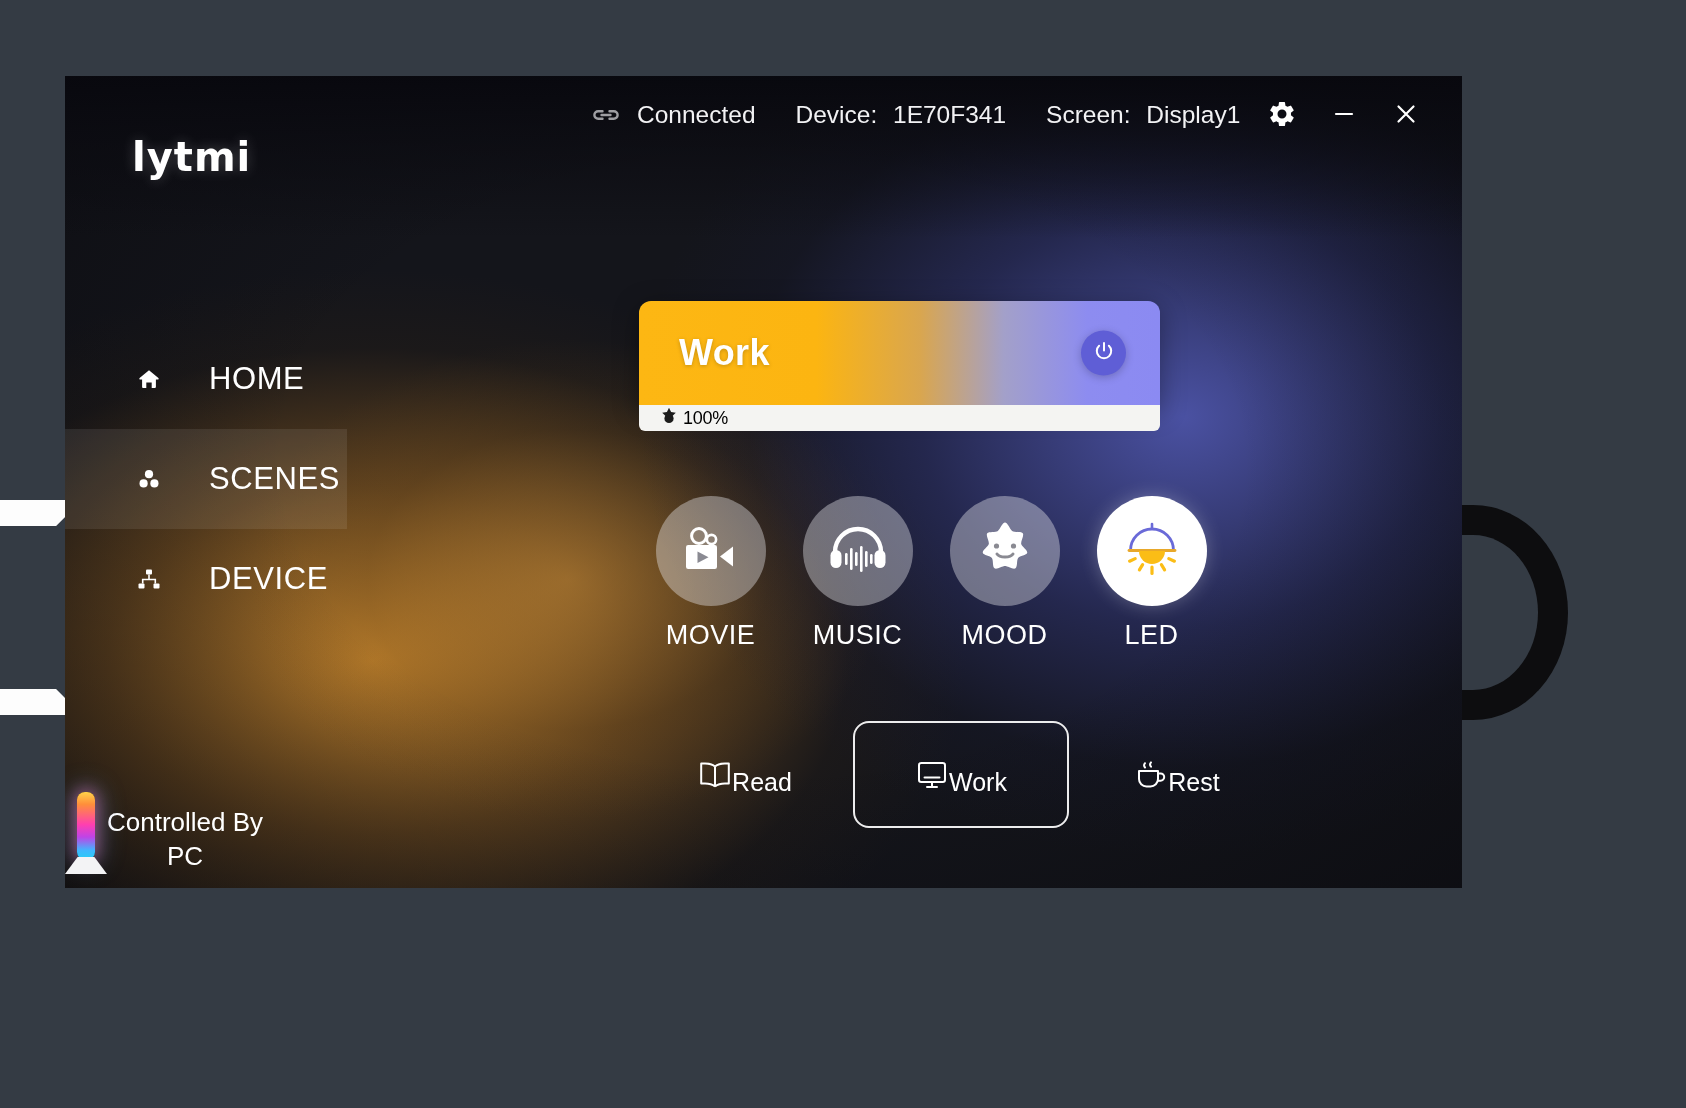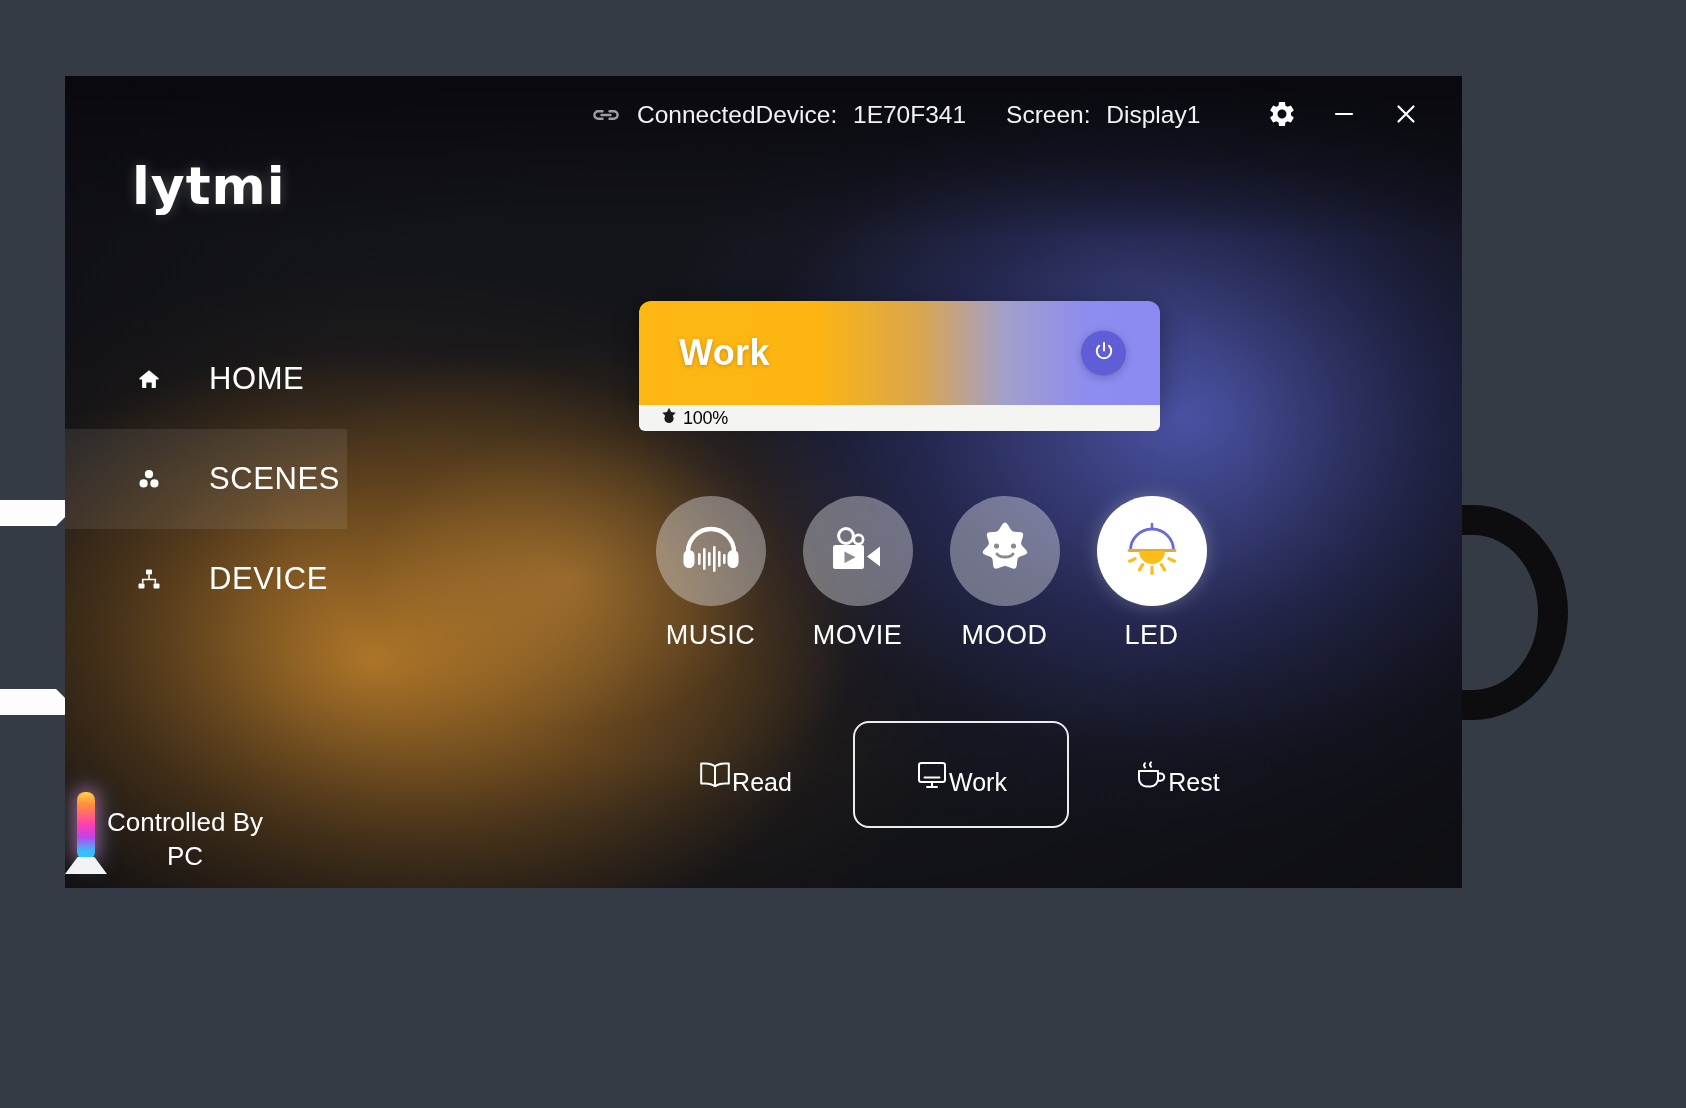--- a/index.html
+++ b/index.html
@@ -55,21 +55,21 @@
     z-index: 30;
   }
   .status-group {
     display: flex; align-items: center; gap: 0;
     margin-left: 526px;
     color: #f2f2f4;
     font-size: 24.5px;
     white-space: nowrap;
   }
   .link-icon { display: inline-flex; margin-right: 16px; opacity: .72; }
-  .status-text { }
+  .status-text { margin-right: 40px; }
   .kv { margin-right: 40px; }
   .kv .k { margin-right: 9px; }
   .kv:last-child { margin-right: 0; }
 
   .win-ctrls {
     position: absolute; right: 36px; top: 18px;
     display: flex; align-items: center; gap: 22px;
   }
   .win-btn {
     width: 40px; height: 40px;
@@ -77,22 +77,22 @@
     cursor: pointer; color: #fff;
   }
   .win-btn svg { display: block; }
 
   
   #sidebar {
     position: absolute; left: 0; top: 0; width: 282px; height: 100%;
     z-index: 20;
   }
   .logo {
-    position: absolute; left: 67px; top: 80px;
-    font-size: 52px; font-weight: 700; color: #ffffff;
+    position: absolute; left: 67px; top: 58px;
+    font-size: 40px; font-weight: 700; color: #ffffff;
     letter-spacing: 1px;
     font-family: "DejaVu Sans", sans-serif;
     text-shadow: 0 0 14px rgba(255,255,255,0.22);
   }
   .nav { position: absolute; left: 0; top: 253px; width: 282px; }
   .nav-item {
     position: relative;
     height: 100px;
     display: flex; align-items: center;
     padding-left: 67px;
@@ -362,53 +362,53 @@
             <svg width="24" height="24" viewBox="0 0 24 24" fill="#1c1c1c">
               <circle cx="12" cy="12.4" r="4.6"></circle>
               <path d="M12 1.8l2.1 4.3 4.7.7-3.4 3.3.8 4.7L12 12.6 7.8 14.8l.8-4.7L5.2 6.8l4.7-.7z"></path>
             </svg>
           </span>
           <span class="brightness-value">100%</span>
         </div>
       </div>
 
       <div class="modes">
+
+        <div class="mode">
+          <div class="mode-circle">
+            <span>
+              <svg width="62" height="50" viewBox="0 0 62 50" fill="#ffffff">
+                <circle cx="19" cy="12" r="7.4" fill="none" stroke="#fff" stroke-width="3"></circle>
+                <circle cx="31.5" cy="15.5" r="4.6" fill="none" stroke="#fff" stroke-width="2.6"></circle>
+                <rect x="6" y="21" width="31" height="24" rx="2.2"></rect>
+                <path d="M40 32.5 53 22.5v20z"></path>
+                <path d="M17.5 27.5 28.5 33.2 17.5 38.9z" fill="#8a8a92"></path>
+              </svg>
+            </span>
+          </div>
+          <div class="mode-label">MOVIE</div>
+        </div>
 
         <div class="mode">
           <div class="mode-circle">
             <span>
               <svg width="64" height="52" viewBox="0 0 64 52" fill="#ffffff">
                 <path d="M9 34v-5a23 23 0 0 1 46 0v5" fill="none" stroke="#fff" stroke-width="4.4"></path>
                 <rect x="4.5" y="27" width="11" height="18" rx="5.5"></rect>
                 <rect x="48.5" y="27" width="11" height="18" rx="5.5"></rect>
                 <rect x="19" y="30" width="2.6" height="12" rx="1.3"></rect>
                 <rect x="24" y="25" width="2.6" height="22" rx="1.3"></rect>
                 <rect x="29" y="29" width="2.6" height="14" rx="1.3"></rect>
                 <rect x="34" y="23" width="2.6" height="26" rx="1.3"></rect>
                 <rect x="39" y="28" width="2.6" height="16" rx="1.3"></rect>
                 <rect x="44" y="31" width="2.6" height="10" rx="1.3"></rect>
               </svg>
             </span>
           </div>
           <div class="mode-label">MUSIC</div>
-        </div>
-
-        <div class="mode">
-          <div class="mode-circle">
-            <span>
-              <svg width="62" height="50" viewBox="0 0 62 50" fill="#ffffff">
-                <circle cx="19" cy="12" r="7.4" fill="none" stroke="#fff" stroke-width="3"></circle>
-                <circle cx="31.5" cy="15.5" r="4.6" fill="none" stroke="#fff" stroke-width="2.6"></circle>
-                <rect x="6" y="21" width="31" height="24" rx="2.2"></rect>
-                <path d="M40 32.5 53 22.5v20z"></path>
-                <path d="M17.5 27.5 28.5 33.2 17.5 38.9z" fill="#8a8a92"></path>
-              </svg>
-            </span>
-          </div>
-          <div class="mode-label">MOVIE</div>
         </div>
 
         <div class="mode">
           <div class="mode-circle">
             <span>
               <svg width="60" height="58" viewBox="0 0 60 58" fill="#ffffff">
                 <path d="M30 2.5c2.6 0 5 6.8 7.1 8.4 2.1 1.6 9.1.3 10.7 2.4 1.6 2.1-2.2 8.1-1.6 10.6.6 2.6 6.6 6.2 6 8.8-.6 2.6-7.5 3.1-9.1 5.2-1.6 2.1-.4 8.8-2.6 10.4-2.2 1.6-7.9-2.3-10.5-2.3s-8.3 3.9-10.5 2.3c-2.2-1.6-1-8.3-2.6-10.4-1.6-2.1-8.5-2.6-9.1-5.2-.6-2.6 5.4-6.2 6-8.8.6-2.5-3.2-8.5-1.6-10.6 1.6-2.1 8.6-.8 10.7-2.4C25 9.3 27.4 2.5 30 2.5z"></path>
                 <circle cx="21.5" cy="26" r="2.6" fill="#8a8a92"></circle>
                 <circle cx="38.5" cy="26" r="2.6" fill="#8a8a92"></circle>
                 <path d="M22 34c2.6 4 13.4 4 16 0" fill="none" stroke="#8a8a92" stroke-width="3" stroke-linecap="round"></path>

